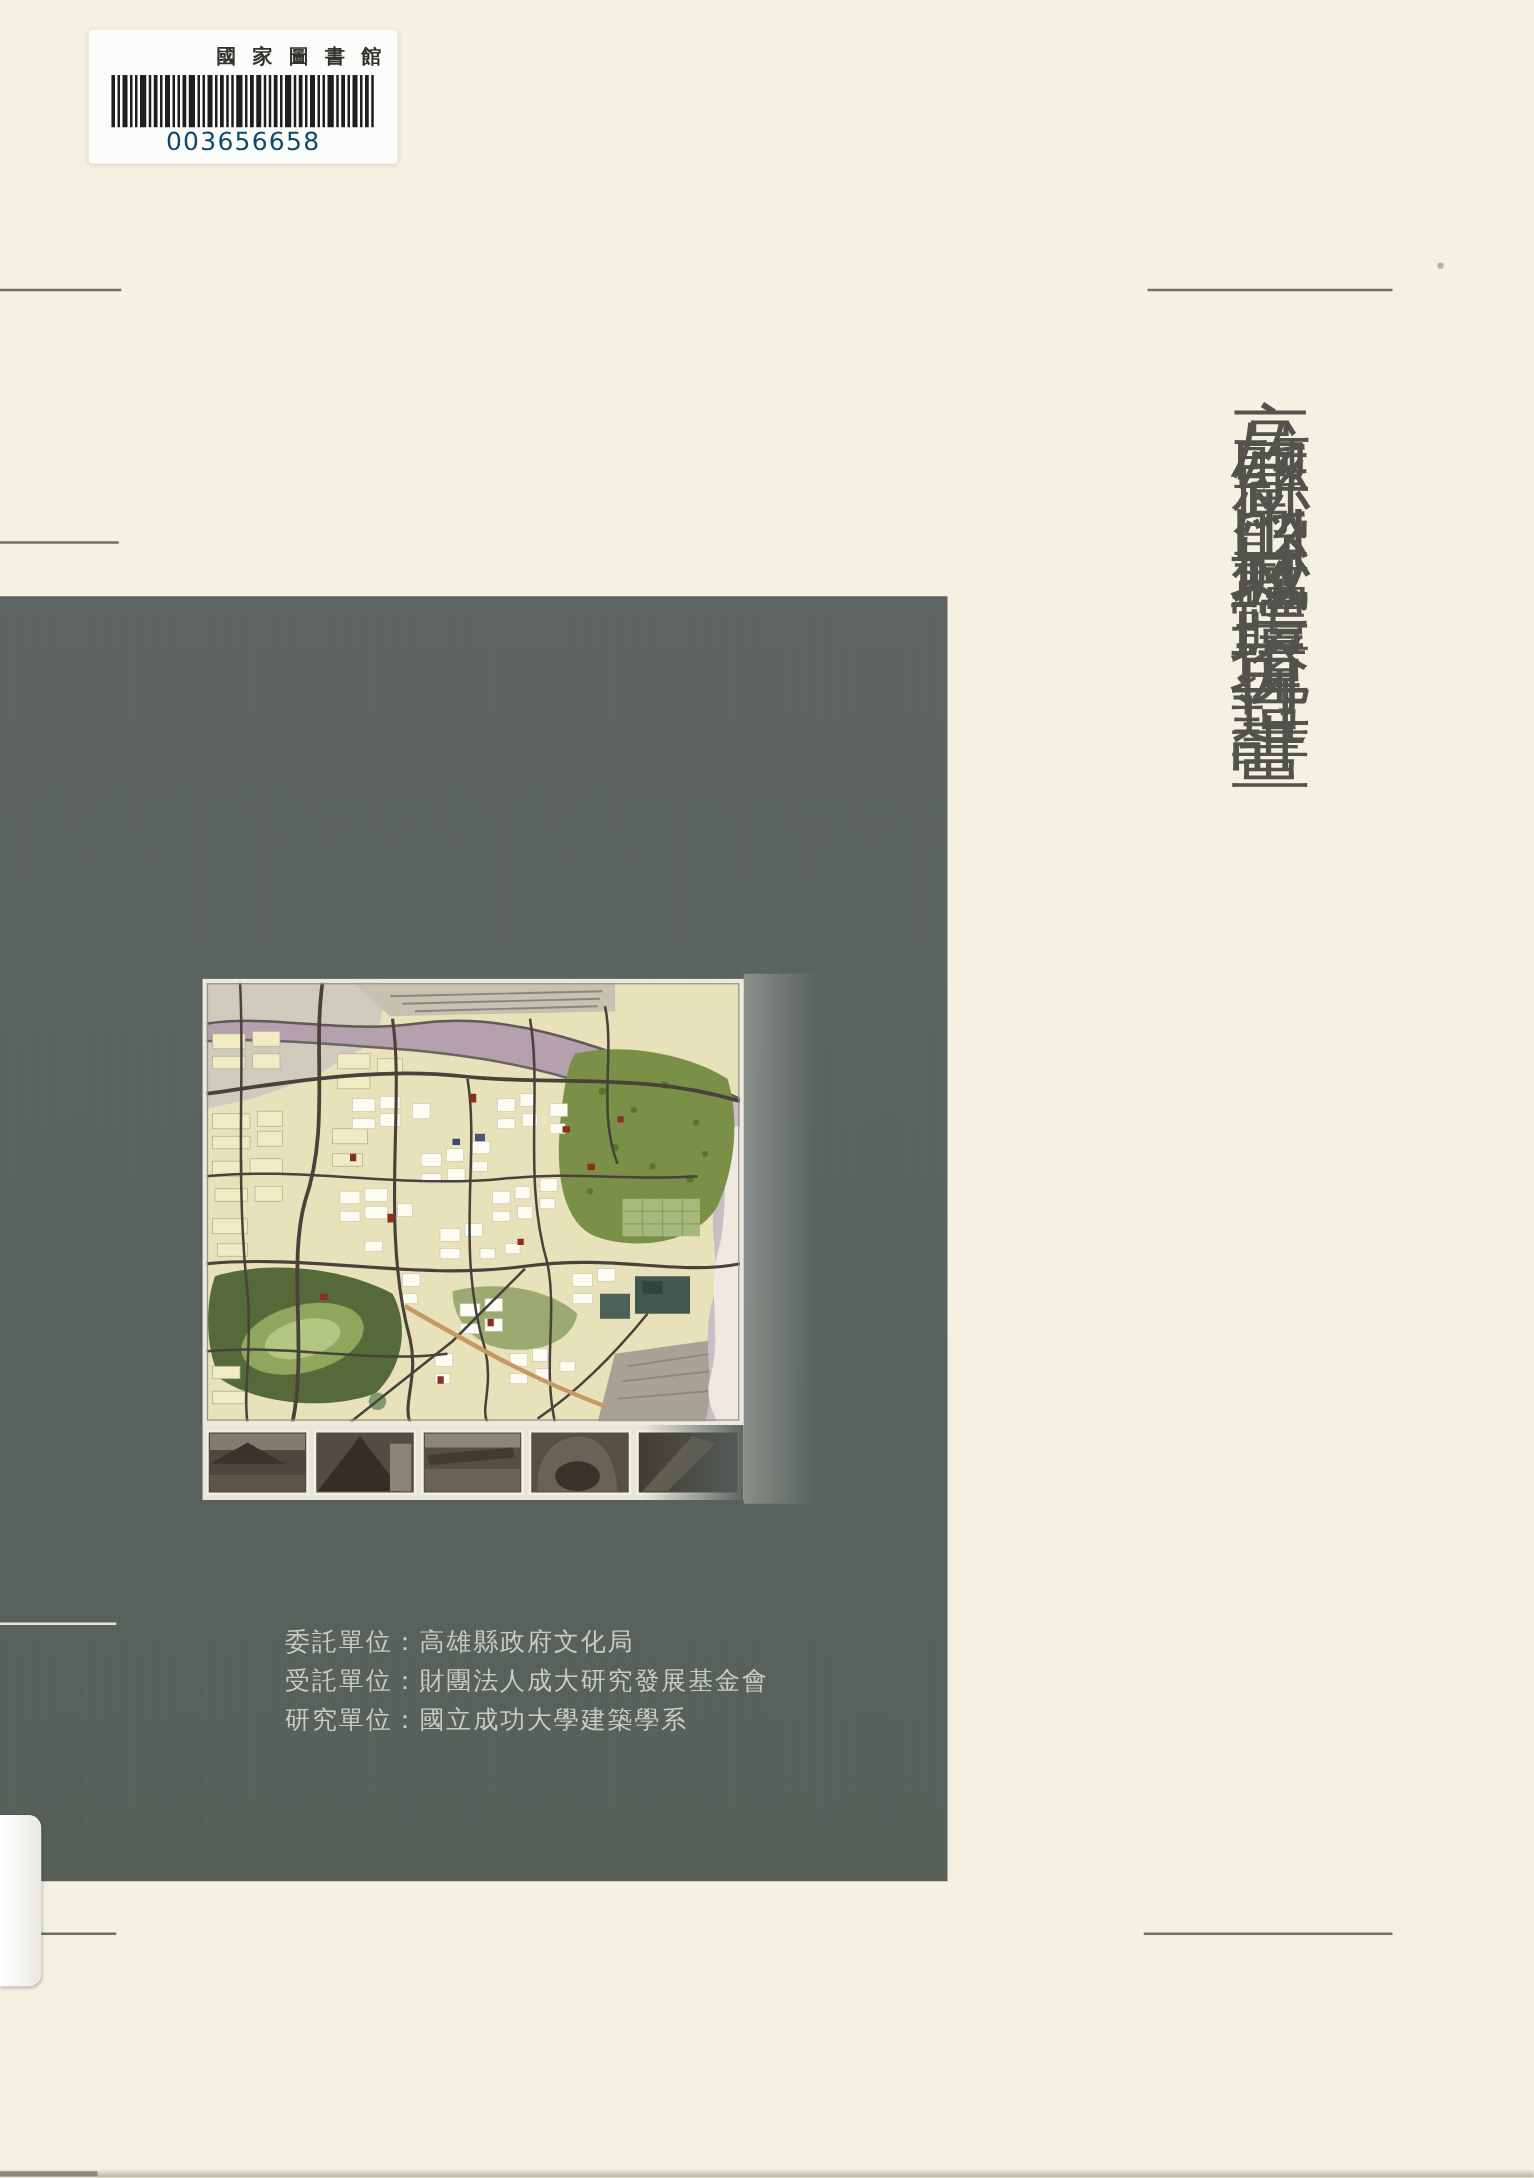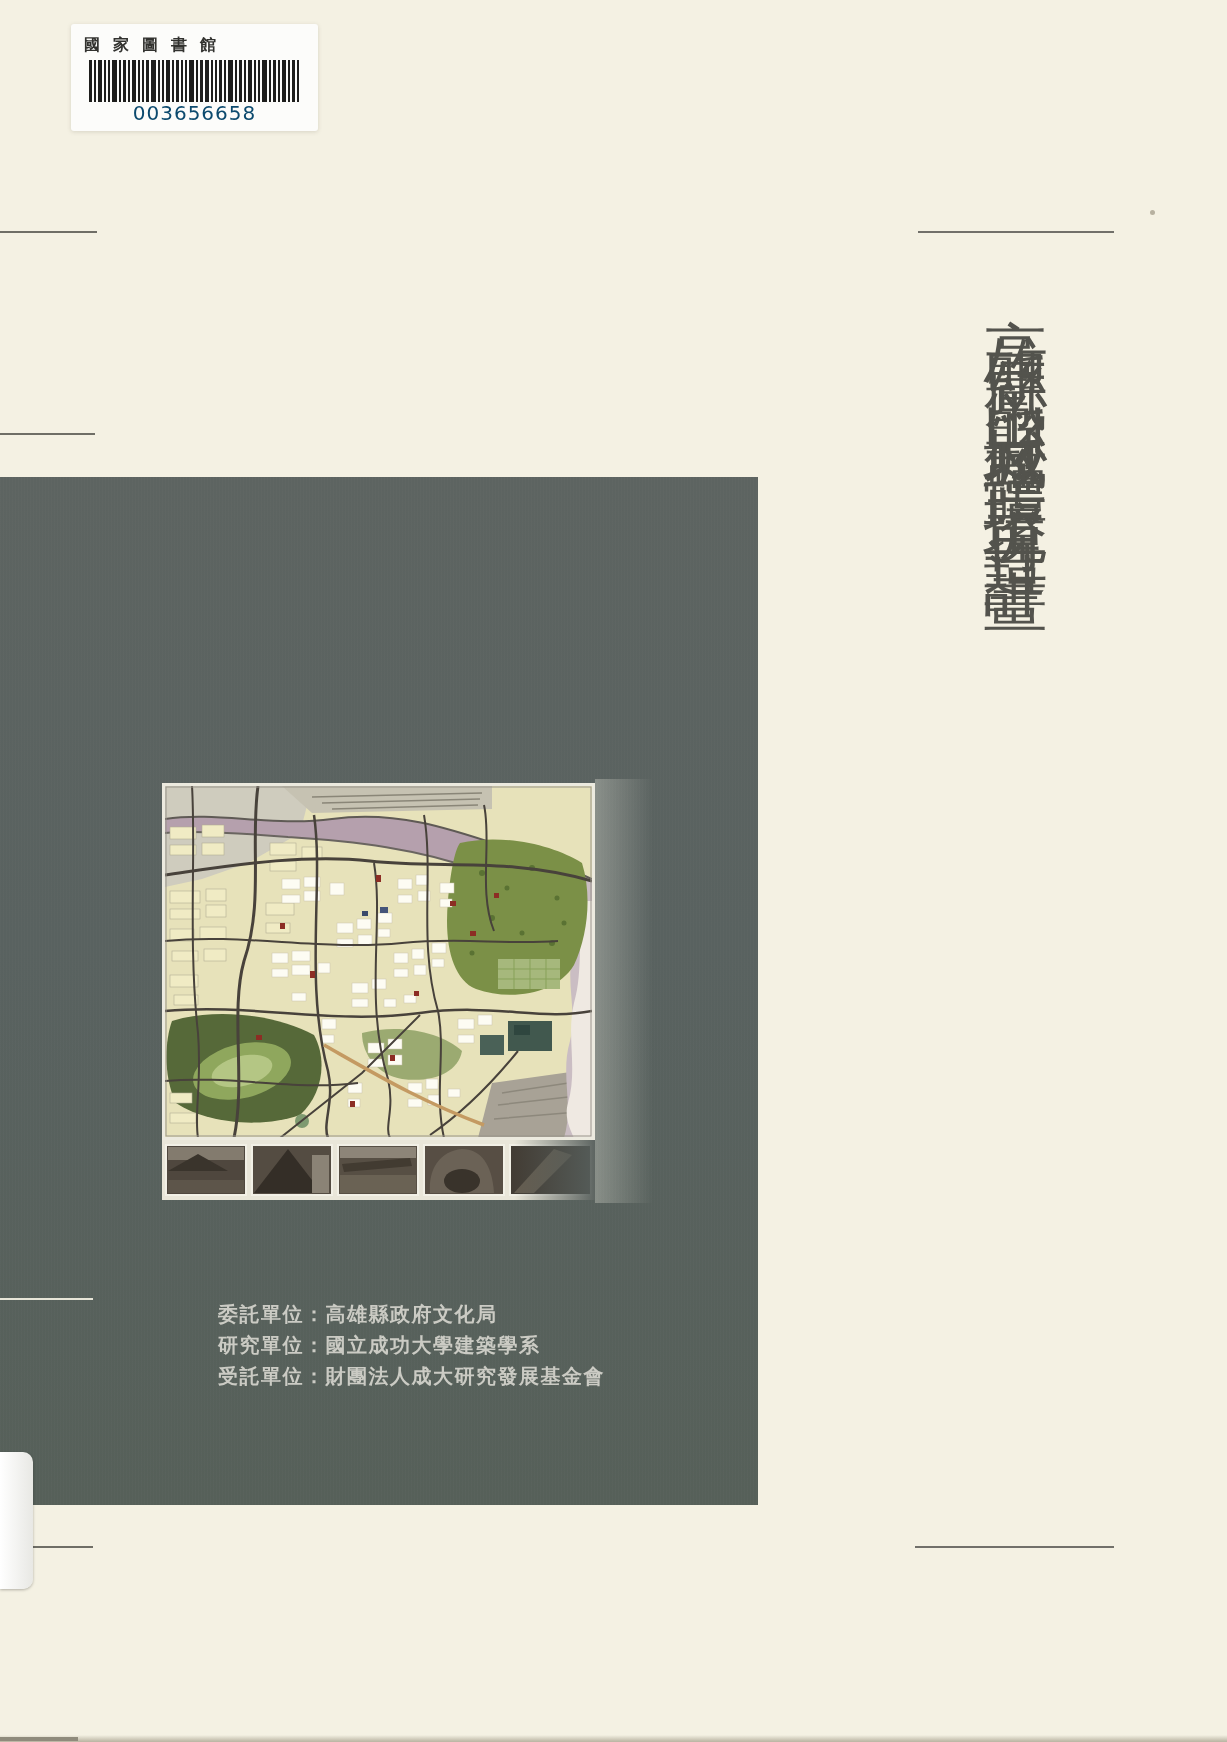--- a/index.html
+++ b/index.html
@@ -8,21 +8,21 @@
     background:#f4f1e3;
     font-family:"Liberation Sans", sans-serif;
   }
   
   .lib-label{
     position:absolute;left:71px;top:24px;width:247px;height:107px;
     background:#fcfcfa;border-radius:3px;
     box-shadow:0 1px 4px rgba(90,85,60,.18);
   }
   .lib-title{
-    margin-top:11px;text-align:left;
+    margin-top:11px;text-align:right;
     font-size:16px;font-weight:600;color:#32322f;
     letter-spacing:13px;padding-left:13px;
     font-family:"DejaVu Sans", sans-serif;
   }
   .lib-barcode{display:block;margin:4px auto 0 auto;}
   .lib-number{
     text-align:center;font-size:20px;color:#0c4a6e;letter-spacing:1px;
     font-family:"DejaVu Sans", sans-serif;margin-top:-1px;
   }
   
@@ -43,21 +43,21 @@
     content:"";position:absolute;inset:0;
     background:repeating-linear-gradient(90deg,rgba(255,255,255,.015) 0 1px,transparent 1px 3px);
   }
   
   .cover-image{position:absolute;left:162px;top:783px;width:433px;height:417px;}
   .map-glow{
     position:absolute;left:595px;top:779px;width:58px;height:424px;
     background:linear-gradient(90deg,rgba(216,217,206,.38),rgba(91,98,95,0));
   }
   
-  .credits{position:absolute;left:218px;top:1299px;font-weight:bold;}
+  .credits{position:absolute;left:228px;top:1299px;}
   .credit-line{
     font-size:20px;line-height:31px;color:#cbcbc4;letter-spacing:1.5px;
     font-family:"Liberation Sans", sans-serif;
   }
   
   .main-title{
     position:absolute;left:984px;top:267px;height:1240px;width:64px;
     writing-mode:vertical-rl;text-orientation:upright;
     font-family:"DejaVu Serif","Liberation Serif",serif;
     font-size:64px;letter-spacing:18px;line-height:64px;
@@ -340,22 +340,22 @@
       <path d="M352,410 L392,366 L410,372 L372,410 Z" fill="#655d50"></path>
     </g>
     <rect x="352" y="357" width="81" height="60" fill="url(#stripFade)"></rect>
   </svg>
 </div>
 
 <div class="map-glow"></div>
 
 <div class="credits">
   <div class="credit-line">委託單位：高雄縣政府文化局</div>
+  <div class="credit-line">受託單位：財團法人成大研究發展基金會</div>
   <div class="credit-line">研究單位：國立成功大學建築學系</div>
-  <div class="credit-line">受託單位：財團法人成大研究發展基金會</div>
 </div>
 
 <div class="rule rule-top"></div>
 <div class="main-title">高雄縣鳳山縣城整體環境再造計畫</div>
 <div class="rule rule-bottom"></div>
 
 <div class="sticker"></div>
 <div class="speck"></div>
 <div class="bottom-edge"></div>
 <div class="bottom-corner"></div>

